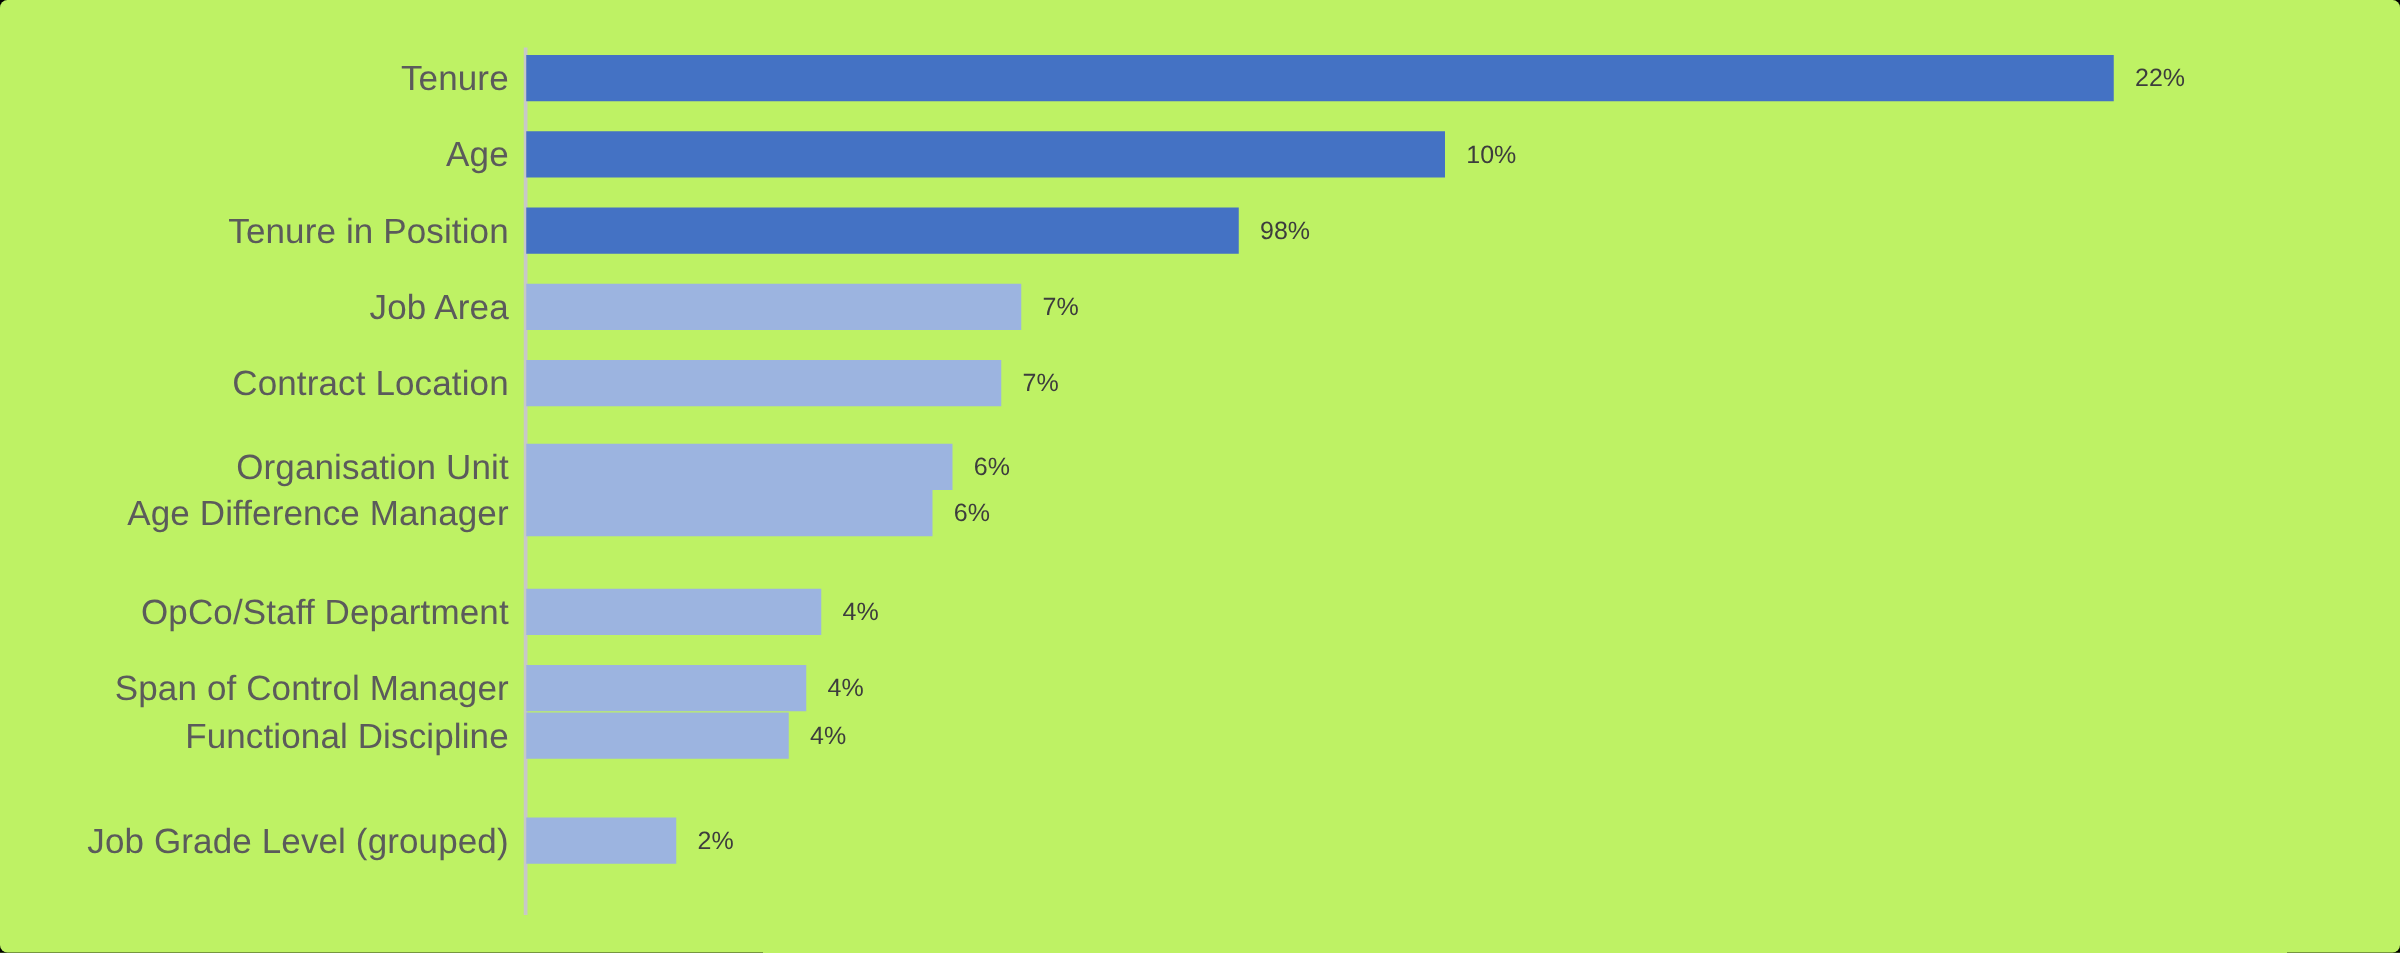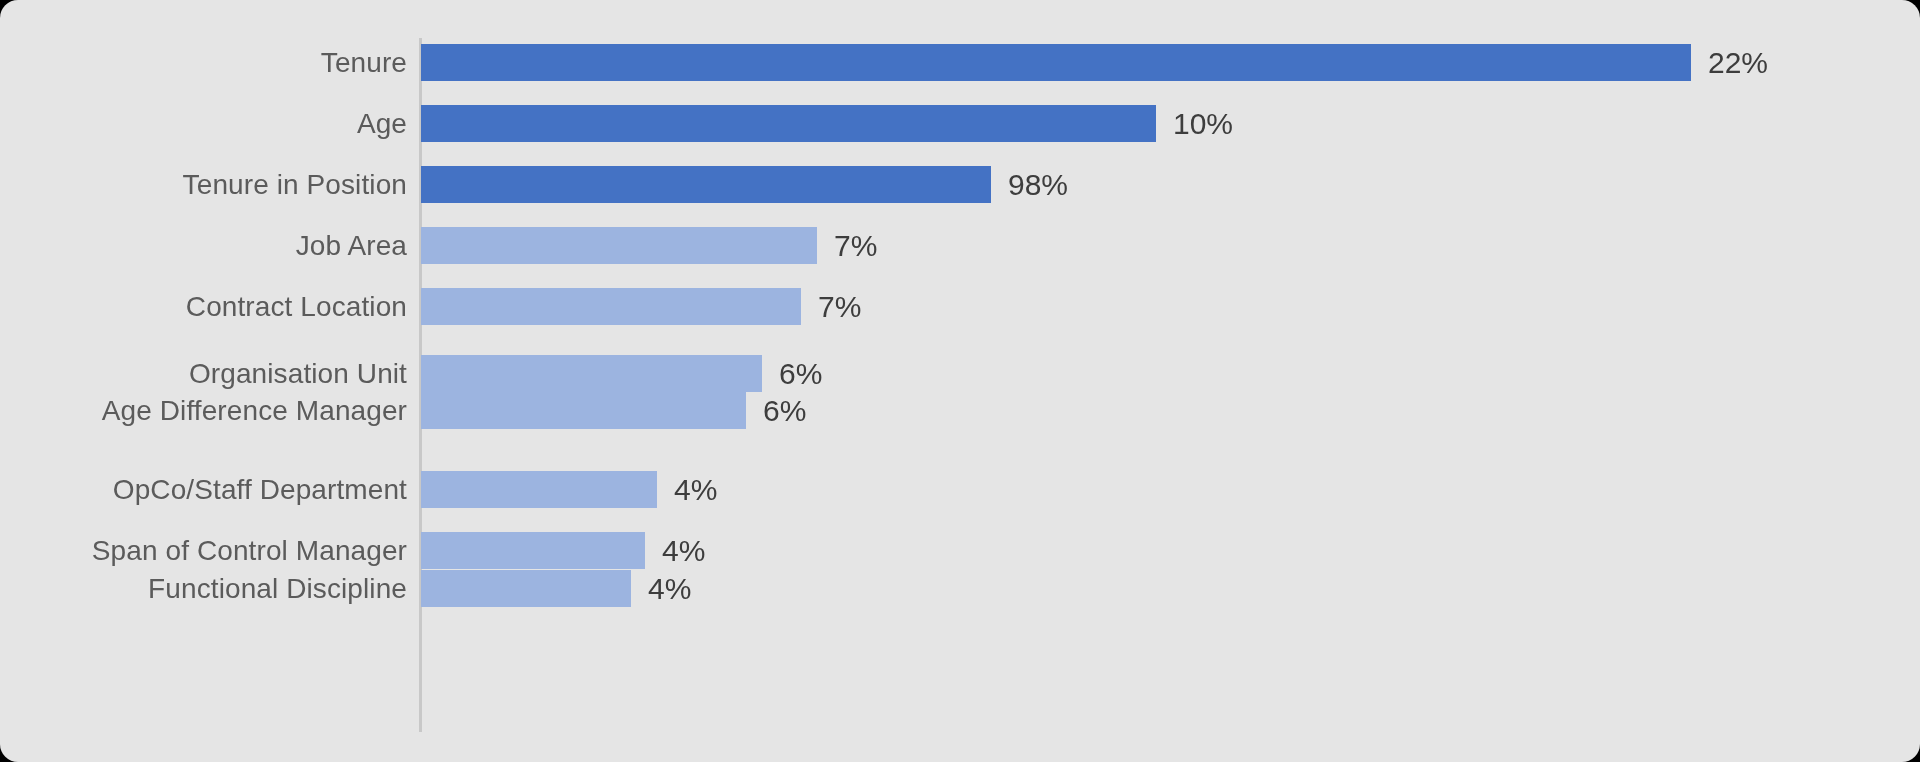--- a/index.html
+++ b/index.html
@@ -13,22 +13,22 @@
     height: 762px;
     overflow: hidden;
     font-family: "Liberation Sans", sans-serif;
   }
   #chart-card {
     position: absolute;
     left: 0;
     top: 0;
     width: 1920px;
     height: 762px;
-    background: #e5e5e5;
-    border-radius: 18px;
+    background: #bef264;
+    border-radius: 6px;
     box-sizing: border-box;
     overflow: hidden;
   }
   #plot-wrap {
     position: absolute;
     left: 0;
     top: 0;
     width: 1920px;
     height: 762px;
   }
@@ -70,21 +70,21 @@
   }
   .bar {
     height: 37px;
     display: block;
     border-radius: 0;
   }
   .bar.dark  { background: #4472c4; }
   .bar.light { background: #9cb4e0; }
   .value-label {
     color: #3d3d3d;
-    font-size: 30px;
+    font-size: 20px;
     line-height: 34px;
     margin-left: 17px;
     white-space: nowrap;
     font-weight: 400;
   }
 </style>
 </head>
 <body>
 
 <div id="chart-card">
@@ -165,15 +165,22 @@
     </div>
 
     <div class="bar-row" style="top:558px">
       <span class="cat-label">Functional Discipline</span>
       <span class="bar-track">
         <span class="bar light" style="width: 210px;"></span>
         <span class="value-label">4%</span>
       </span>
     </div>
 
+    <div class="bar-row" style="top:642px">
+      <span class="cat-label">Job Grade Level (grouped)</span>
+      <span class="bar-track">
+        <span class="bar light" style="width: 120px;"></span>
+        <span class="value-label">2%</span>
+      </span>
+    </div>
 
   </div>
 </div>
 
 </body></html>

